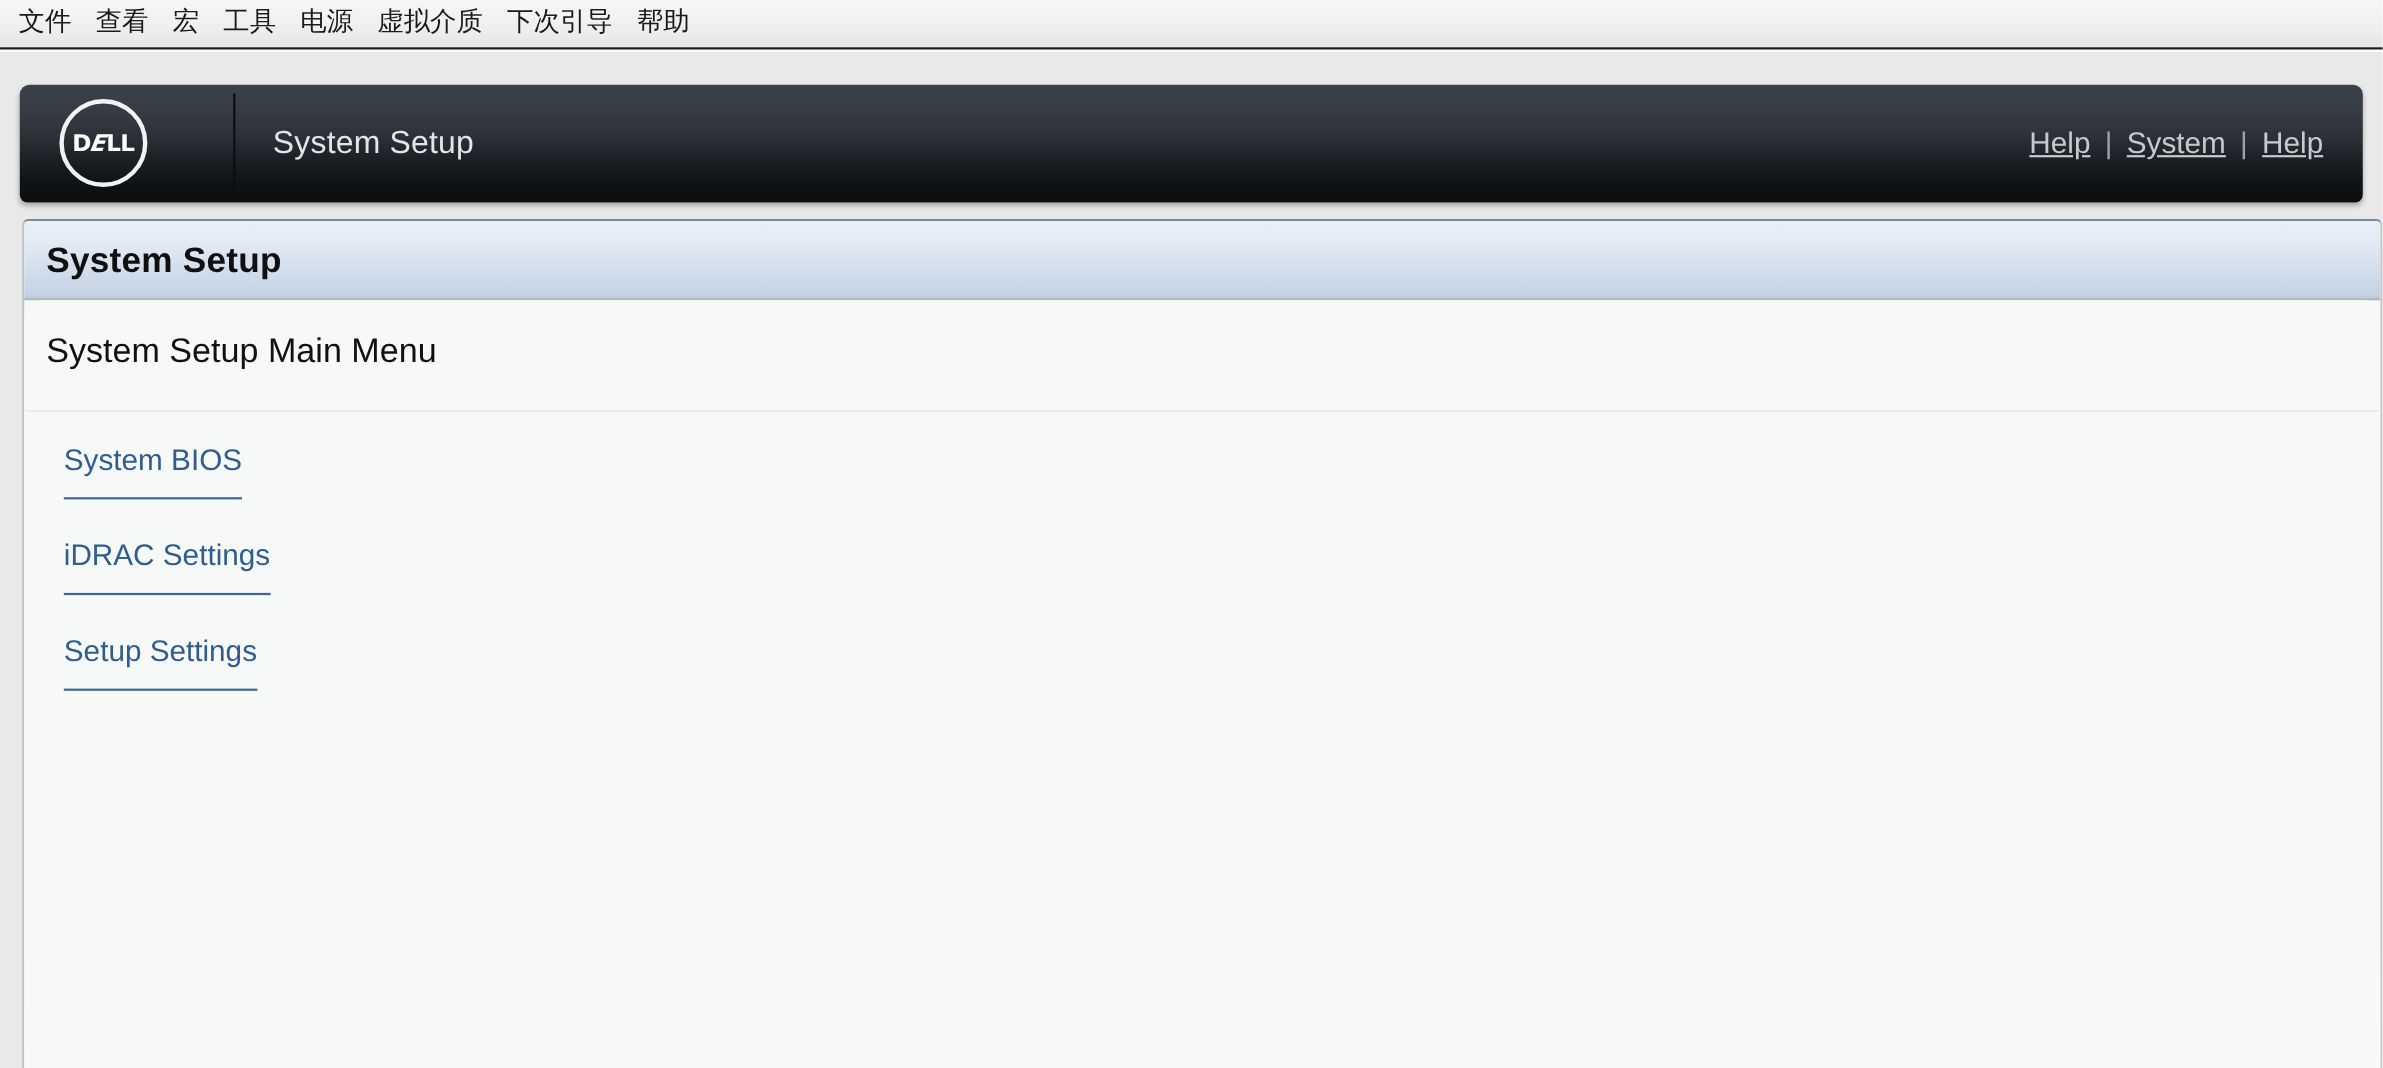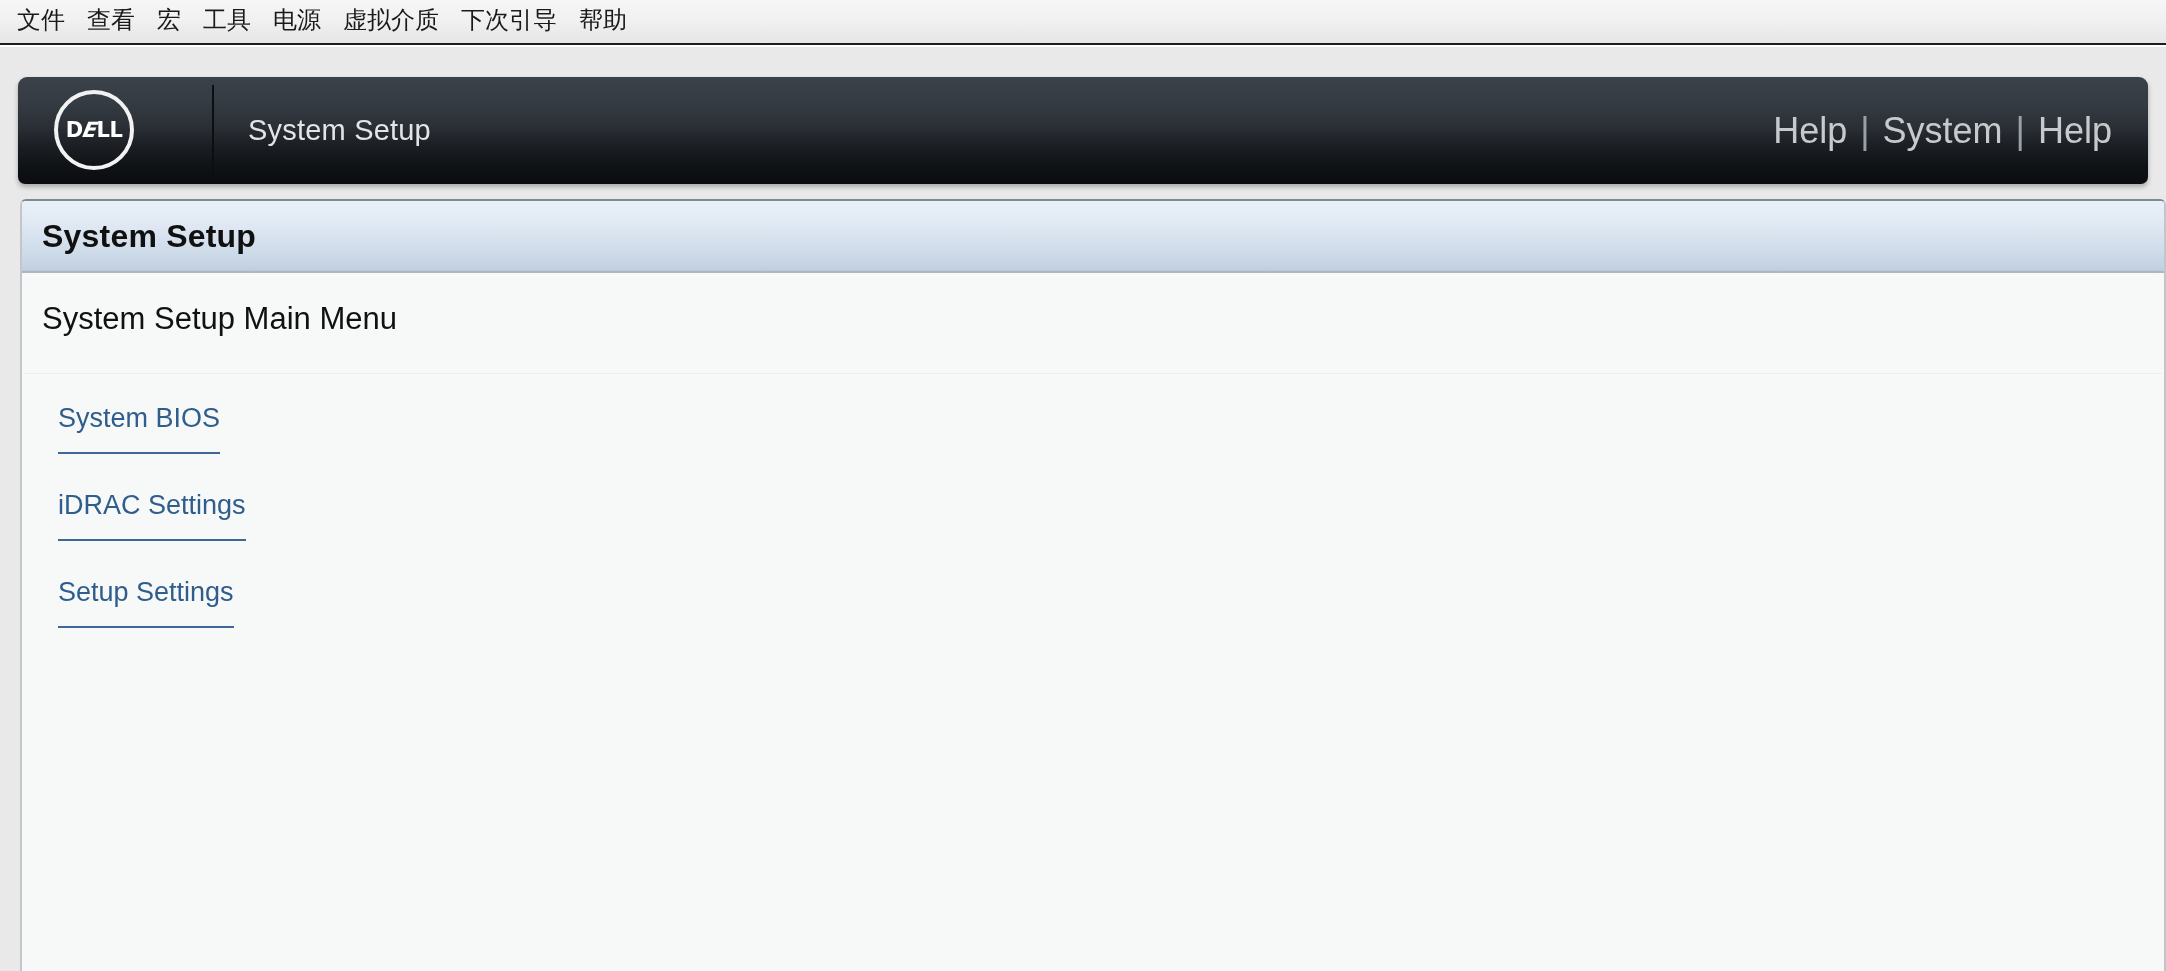--- a/index.html
+++ b/index.html
@@ -106,21 +106,22 @@
     font-weight: normal;
     letter-spacing: 0.2px;
   }
   #header-links {
     position: absolute;
     right: 36px; top: 0;
     height: 107px;
     display: flex;
     align-items: center;
     color: #c7cacd;
-    font-size: 36px;
+    font-size: 27px;
+    text-decoration: underline;
   }
   #header-links .hlink { cursor: pointer; }
   #header-links .sep { margin: 0 13px; color: #9aa0a5; }
 
   
   #content-panel {
     position: absolute;
     left: 20px; top: 152px;
     width: 2146px;
     height: 772px;

